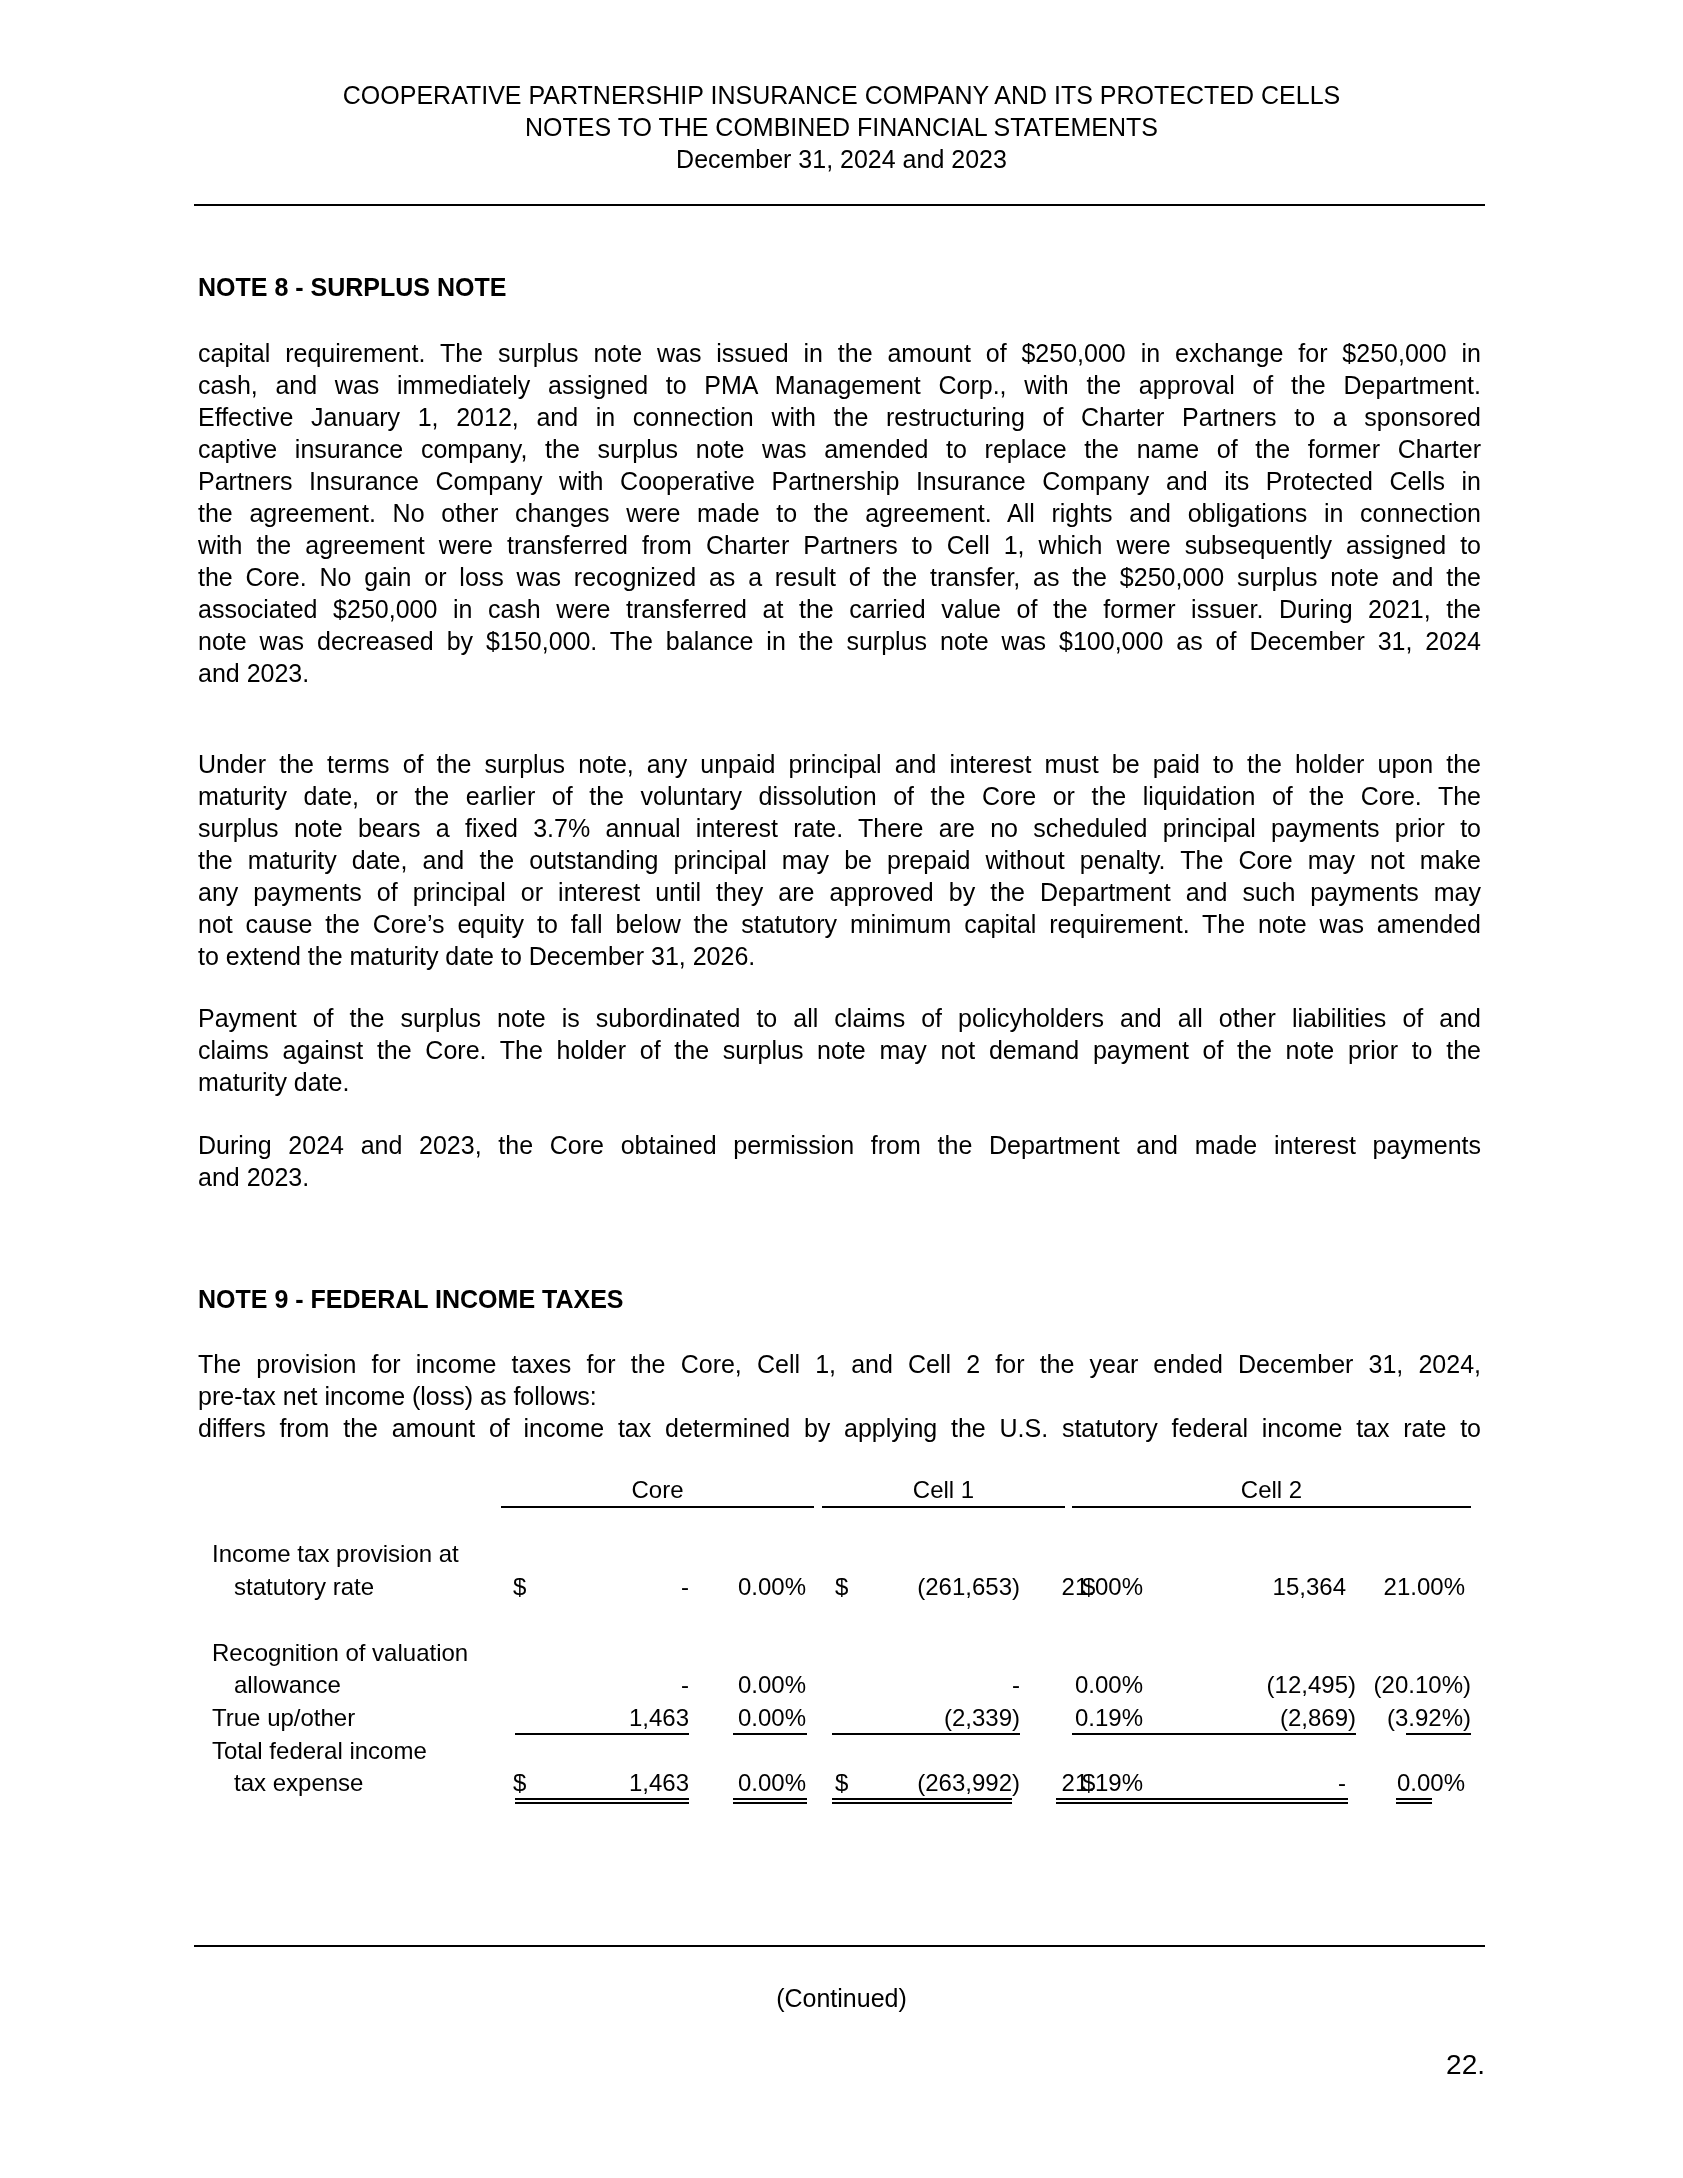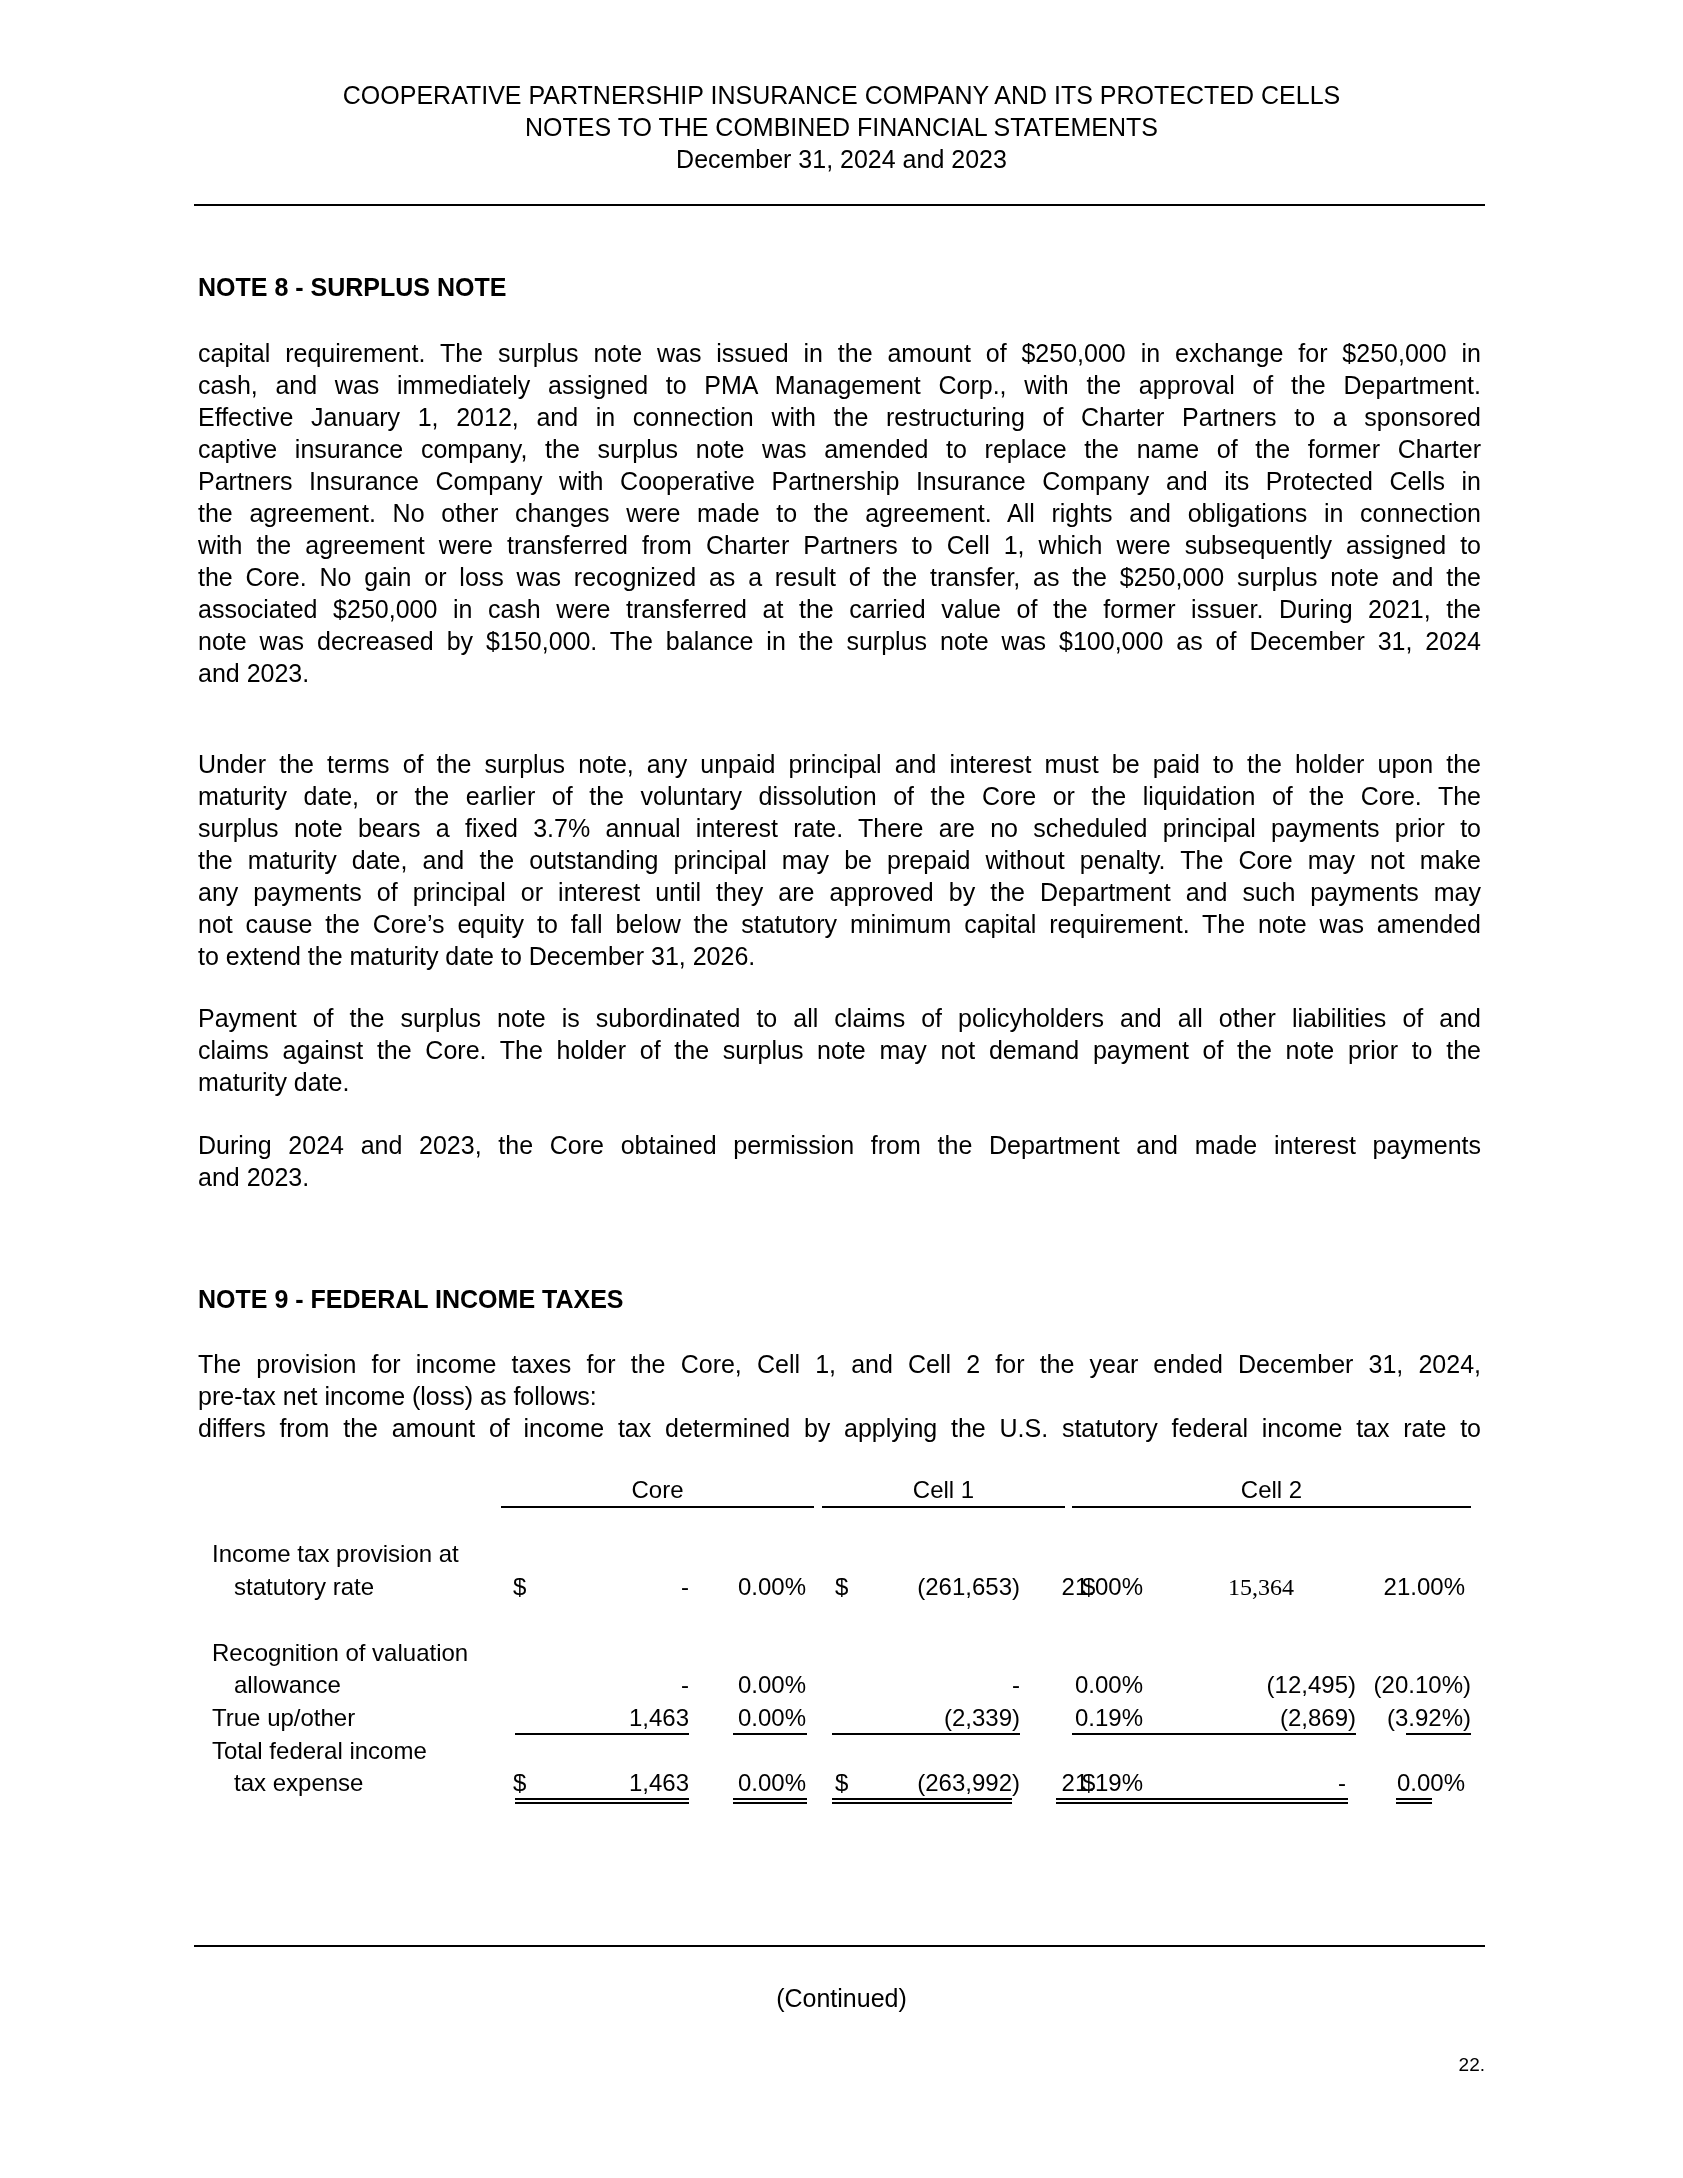--- a/index.html
+++ b/index.html
@@ -84,21 +84,21 @@
   <div>
     <div class="tcell lbl" style="top:1539px;">Income tax provision at</div>
     <div class="tcell ind" style="top:1572px;">statutory rate</div>
     <div class="tcell" style="left:513px; top:1572px;">$</div>
     <div class="tcell r" style="left:554px; width:135px; top:1572px;">-</div>
     <div class="tcell r" style="left:713px; width:93px; top:1572px;">0.00%</div>
     <div class="tcell" style="left:835px; top:1572px;">$</div>
     <div class="tcell r" style="left:871px; width:149px; top:1572px;">(261,653)</div>
     <div class="tcell r" style="left:1040px; width:103px; top:1572px;">21.00%</div>
     <div class="tcell" style="left:1082px; top:1572px;">$</div>
-    <div class="tcell r" style="left:1136px; width:158px; top:1572px;font-family:Liberation Serif, serif;">15,364</div>
+    <div class="tcell r" style="left:1188px; width:158px; top:1572px;">15,364</div>
     <div class="tcell r" style="left:1356px; width:109px; top:1572px;">21.00%</div>
   </div>
 
   <div>
     <div class="tcell lbl" style="top:1638px;">Recognition of valuation</div>
     <div class="tcell ind" style="top:1670px;">allowance</div>
     <div class="tcell r" style="left:554px; width:135px; top:1670px;">-</div>
     <div class="tcell r" style="left:713px; width:93px; top:1670px;">0.00%</div>
     <div class="tcell r" style="left:871px; width:149px; top:1670px;">-</div>
     <div class="tcell r" style="left:1040px; width:103px; top:1670px;">0.00%</div>
@@ -140,14 +140,14 @@
     <div class="dbl" style="left:733px; top:1798px; width:74px;"></div>
     <div class="dbl" style="left:832px; top:1798px; width:180px;"></div>
     <div class="dbl" style="left:1056px; top:1798px; width:48px;"></div>
     <div class="dbl" style="left:1082px; top:1798px; width:266px;"></div>
     <div class="dbl" style="left:1396px; top:1798px; width:36px;"></div>
   </div>
 </div>
 
 <div class="rule" style="left:194px; top:1945px; width:1291px;"></div>
 <div class="abs hdr" style="top:1982px;">(Continued)</div>
-<div class="abs" style="right:198px; top:2049px; font-size:19px; line-height:32px;">22.</div>
+<div class="abs" style="right:198px; top:2049px; font-size:28px; line-height:32px;">22.</div>
 
 
 </body></html>

